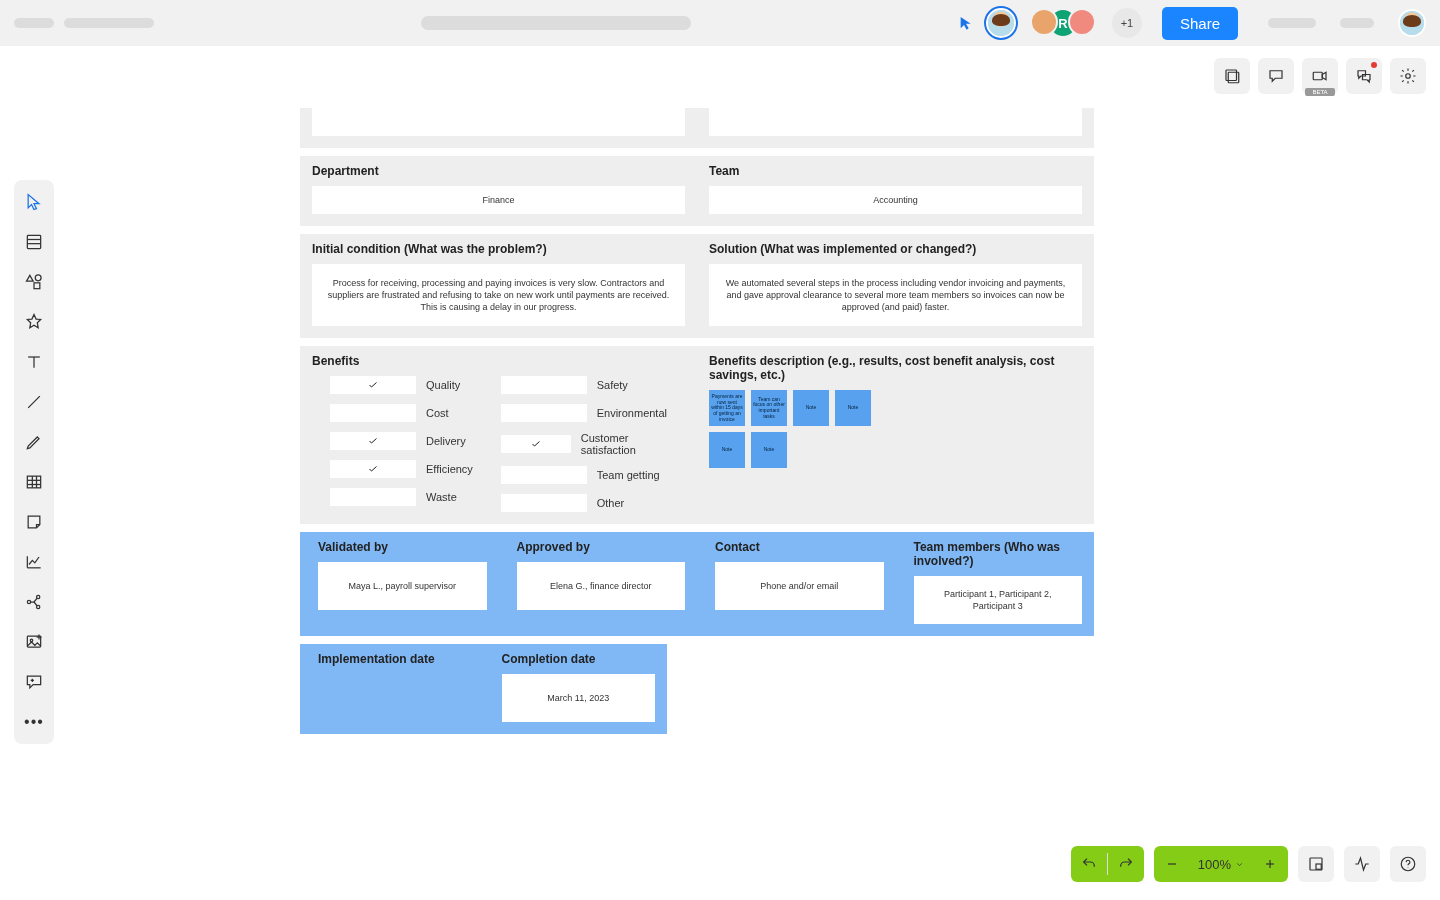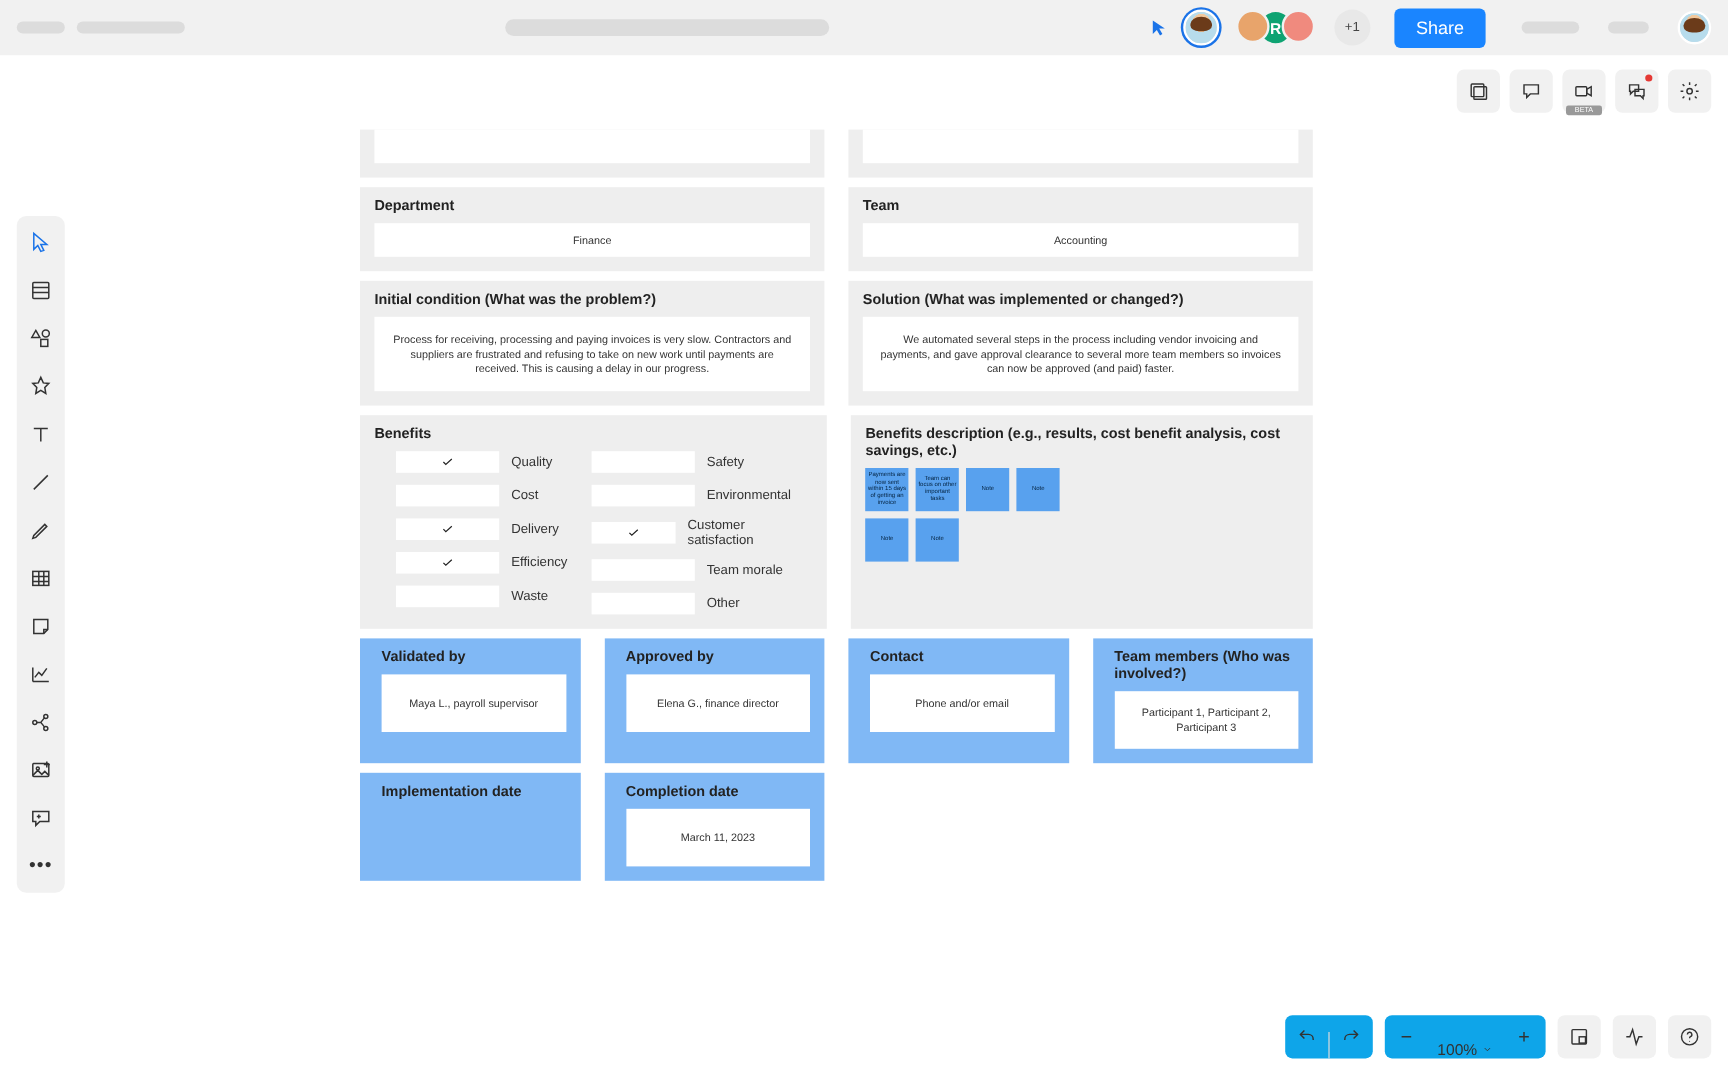--- a/index.html
+++ b/index.html
@@ -34,31 +34,31 @@
 
 
 .ltoolbar{position:absolute;left:14px;top:180px;width:40px;background:#f1f1f1;border-radius:8px;padding:10px 0;display:flex;flex-direction:column;align-items:center;gap:16px;}
 .ltool{width:24px;height:24px;display:flex;align-items:center;justify-content:center;cursor:pointer;}
 .ltool svg{width:20px;height:20px;stroke:#333;fill:none;stroke-width:1.5;}
 .ltool.active svg{stroke:#1a73e8;}
 .ltool.dots{font-size:16px;color:#333;letter-spacing:1px;line-height:4px;}
 
 
 .br-bar{position:absolute;bottom:18px;right:14px;display:flex;gap:10px;align-items:center;}
-.br-grp{background:#0ea5e9;border-radius:6px;display:flex;align-items:flex-end;height:36px;}
+.br-grp{background:#84cc16;border-radius:6px;display:flex;align-items:center;height:36px;}
 .br-btn{width:36px;height:36px;display:flex;align-items:center;justify-content:center;cursor:pointer;}
 .br-btn svg{width:16px;height:16px;stroke:#333;fill:none;stroke-width:1.8;}
 .br-div{width:1px;height:22px;background:#ddd;}
 .zoom-lbl{padding:0 8px;font-size:13px;color:#333;display:flex;align-items:center;gap:4px;}
 .br-single{width:36px;height:36px;background:#f1f1f1;border-radius:6px;display:flex;align-items:center;justify-content:center;cursor:pointer;}
 .br-single svg{width:18px;height:18px;stroke:#333;fill:none;stroke-width:1.6;}
 
 
 .canvas{position:absolute;left:300px;top:108px;width:794px;}
-.row{display:flex;gap:20px;margin-bottom:8px;}
+.row{display:flex;margin-bottom:8px;}
 .card{flex:1;background:#eeeeee;padding:8px 12px 12px 12px;}
 .card.primary{background:#80b8f5;padding-left:18px;}
 .card .title{font-size:12px;font-weight:600;color:#222;margin-bottom:8px;}
 .card .white{background:#fff;min-height:20px;display:flex;align-items:center;justify-content:center;padding:8px 14px;text-align:center;font-size:9px;color:#333;line-height:1.35;}
 .card .white.tall{min-height:62px;}
 .card .white.med{min-height:48px;}
 .small-notes-blue{display:flex;flex-wrap:wrap;gap:6px;}
 .note-b{width:36px;height:36px;background:#58a1ee;color:#03223f;font-size:5px;display:flex;align-items:center;justify-content:center;text-align:center;padding:2px;line-height:1.15;}
 .small-notes-y{display:flex;gap:6px;}
 .note-y{width:36px;height:36px;background:#f9e3b7;color:#4a3500;font-size:6px;display:flex;align-items:center;justify-content:center;}
@@ -315,21 +315,21 @@
             <div class="benefit-row">
               <div class="benefit-box">
                 <svg viewBox="0 0 24 24">
                   <path d="M5 12l4 4L19 7"></path>
                 </svg>
               </div>
               <div class="benefit-label">Customer satisfaction</div>
             </div>
             <div class="benefit-row">
               <div class="benefit-box"></div>
-              <div class="benefit-label">Team morale</div>
+              <div class="benefit-label">Team getting</div>
             </div>
             <div class="benefit-row">
               <div class="benefit-box"></div>
               <div class="benefit-label">Other</div>
             </div>
           </div>
       </div>
     </div>
     <div class="card">
       <div class="title">Benefits description (e.g., results, cost benefit analysis, cost savings, etc.)</div>

